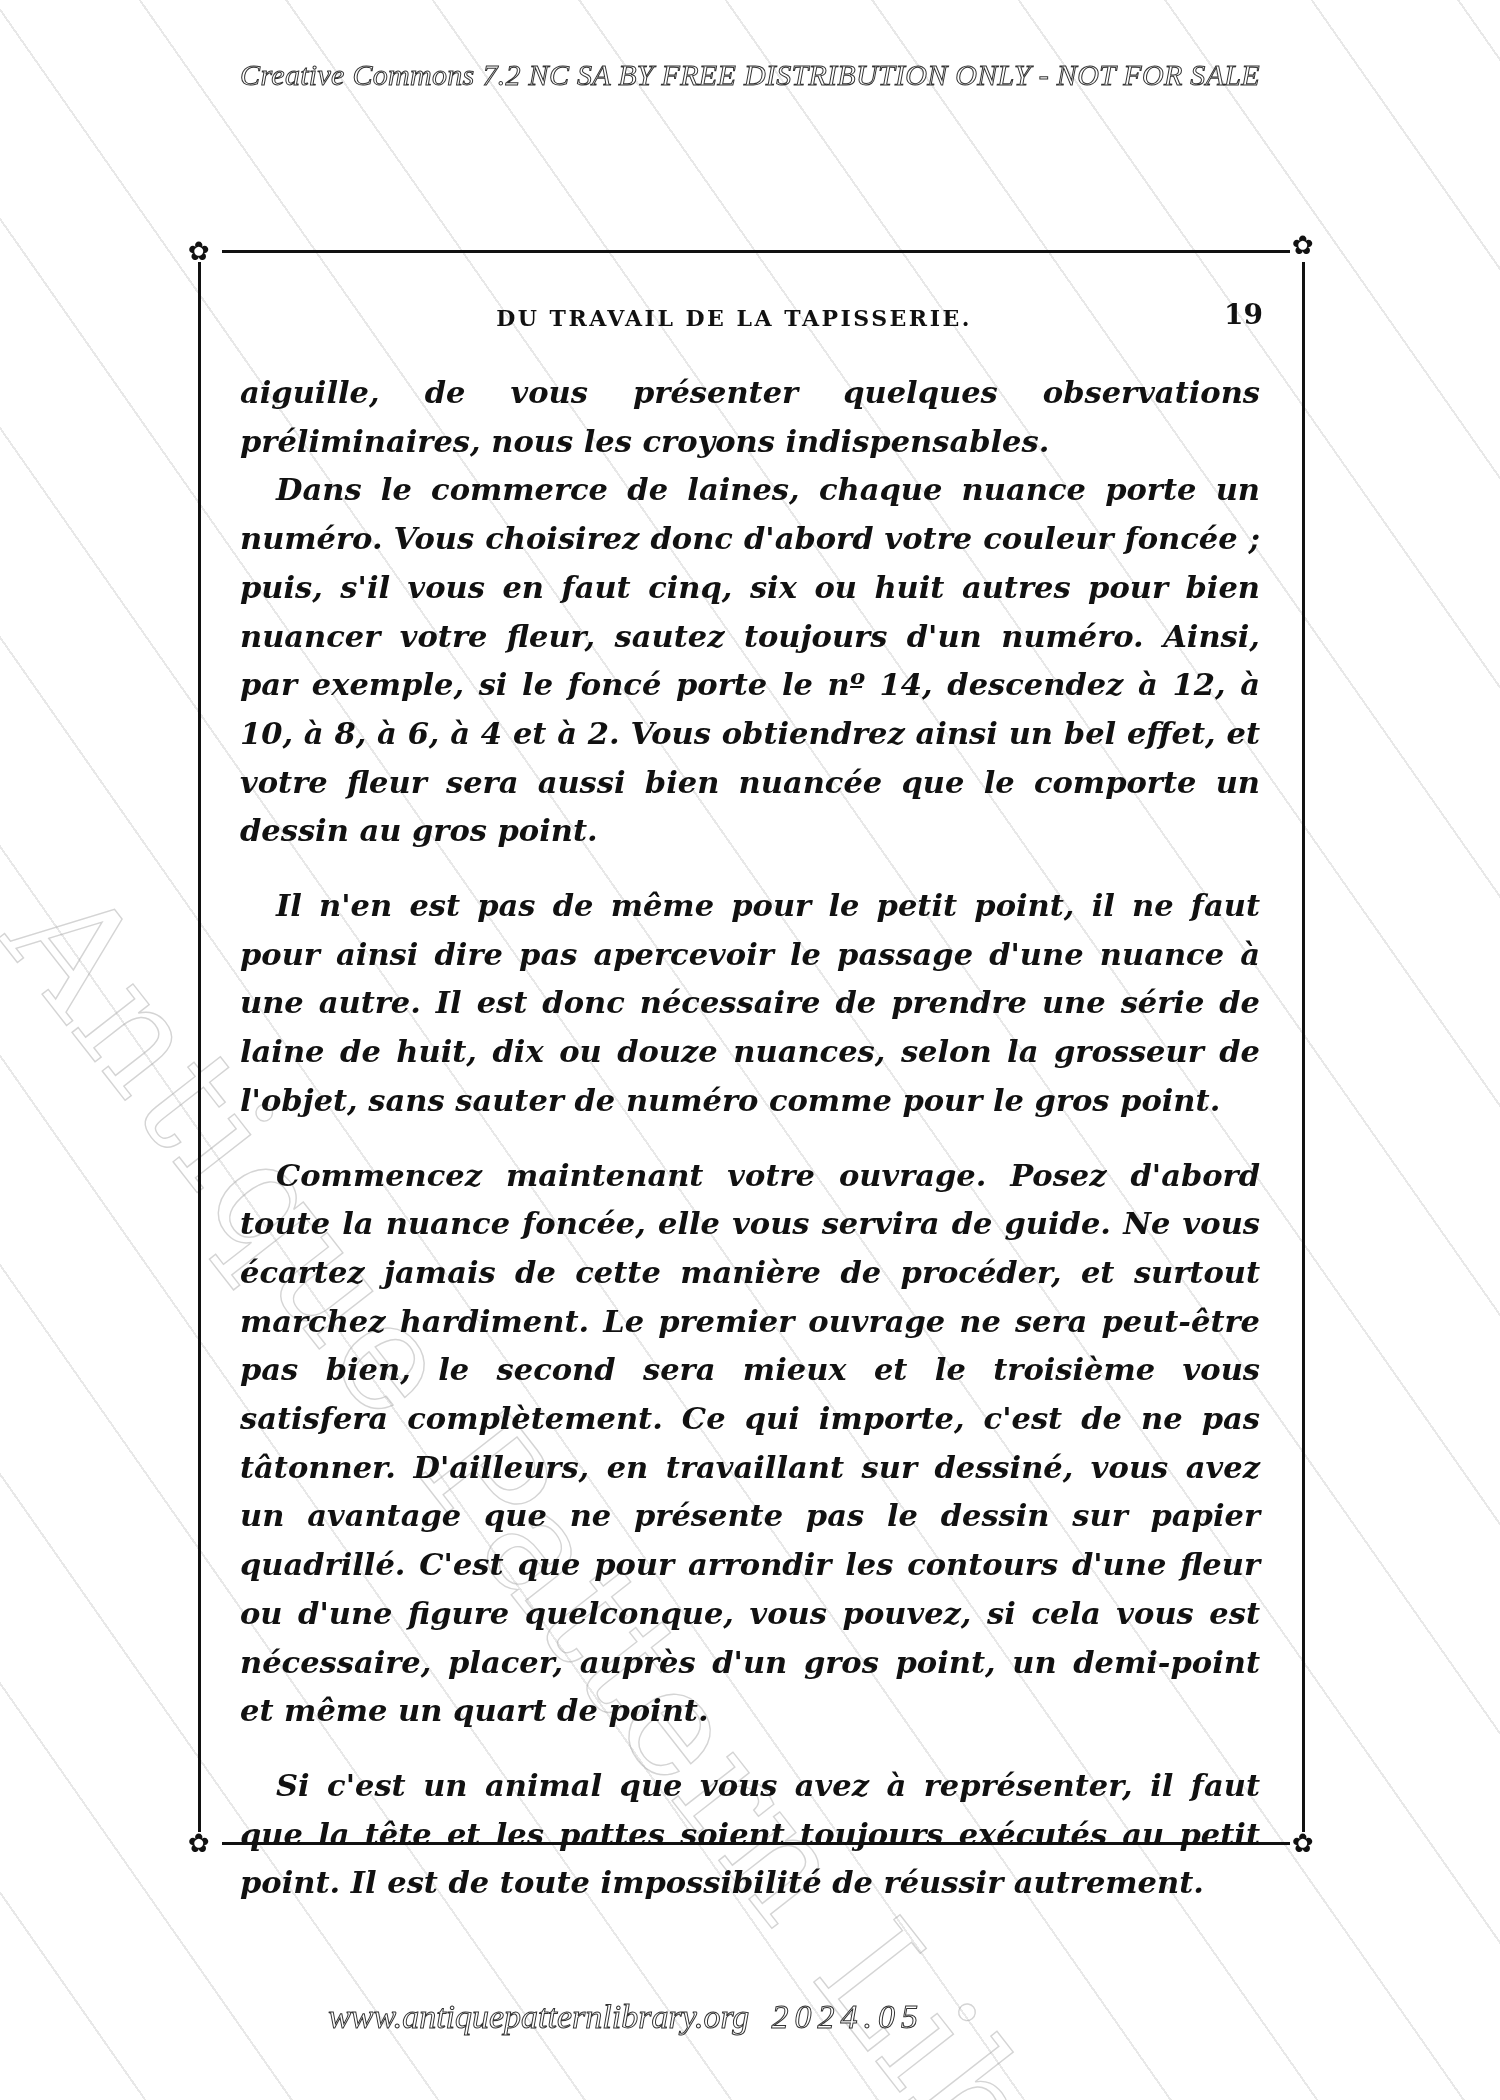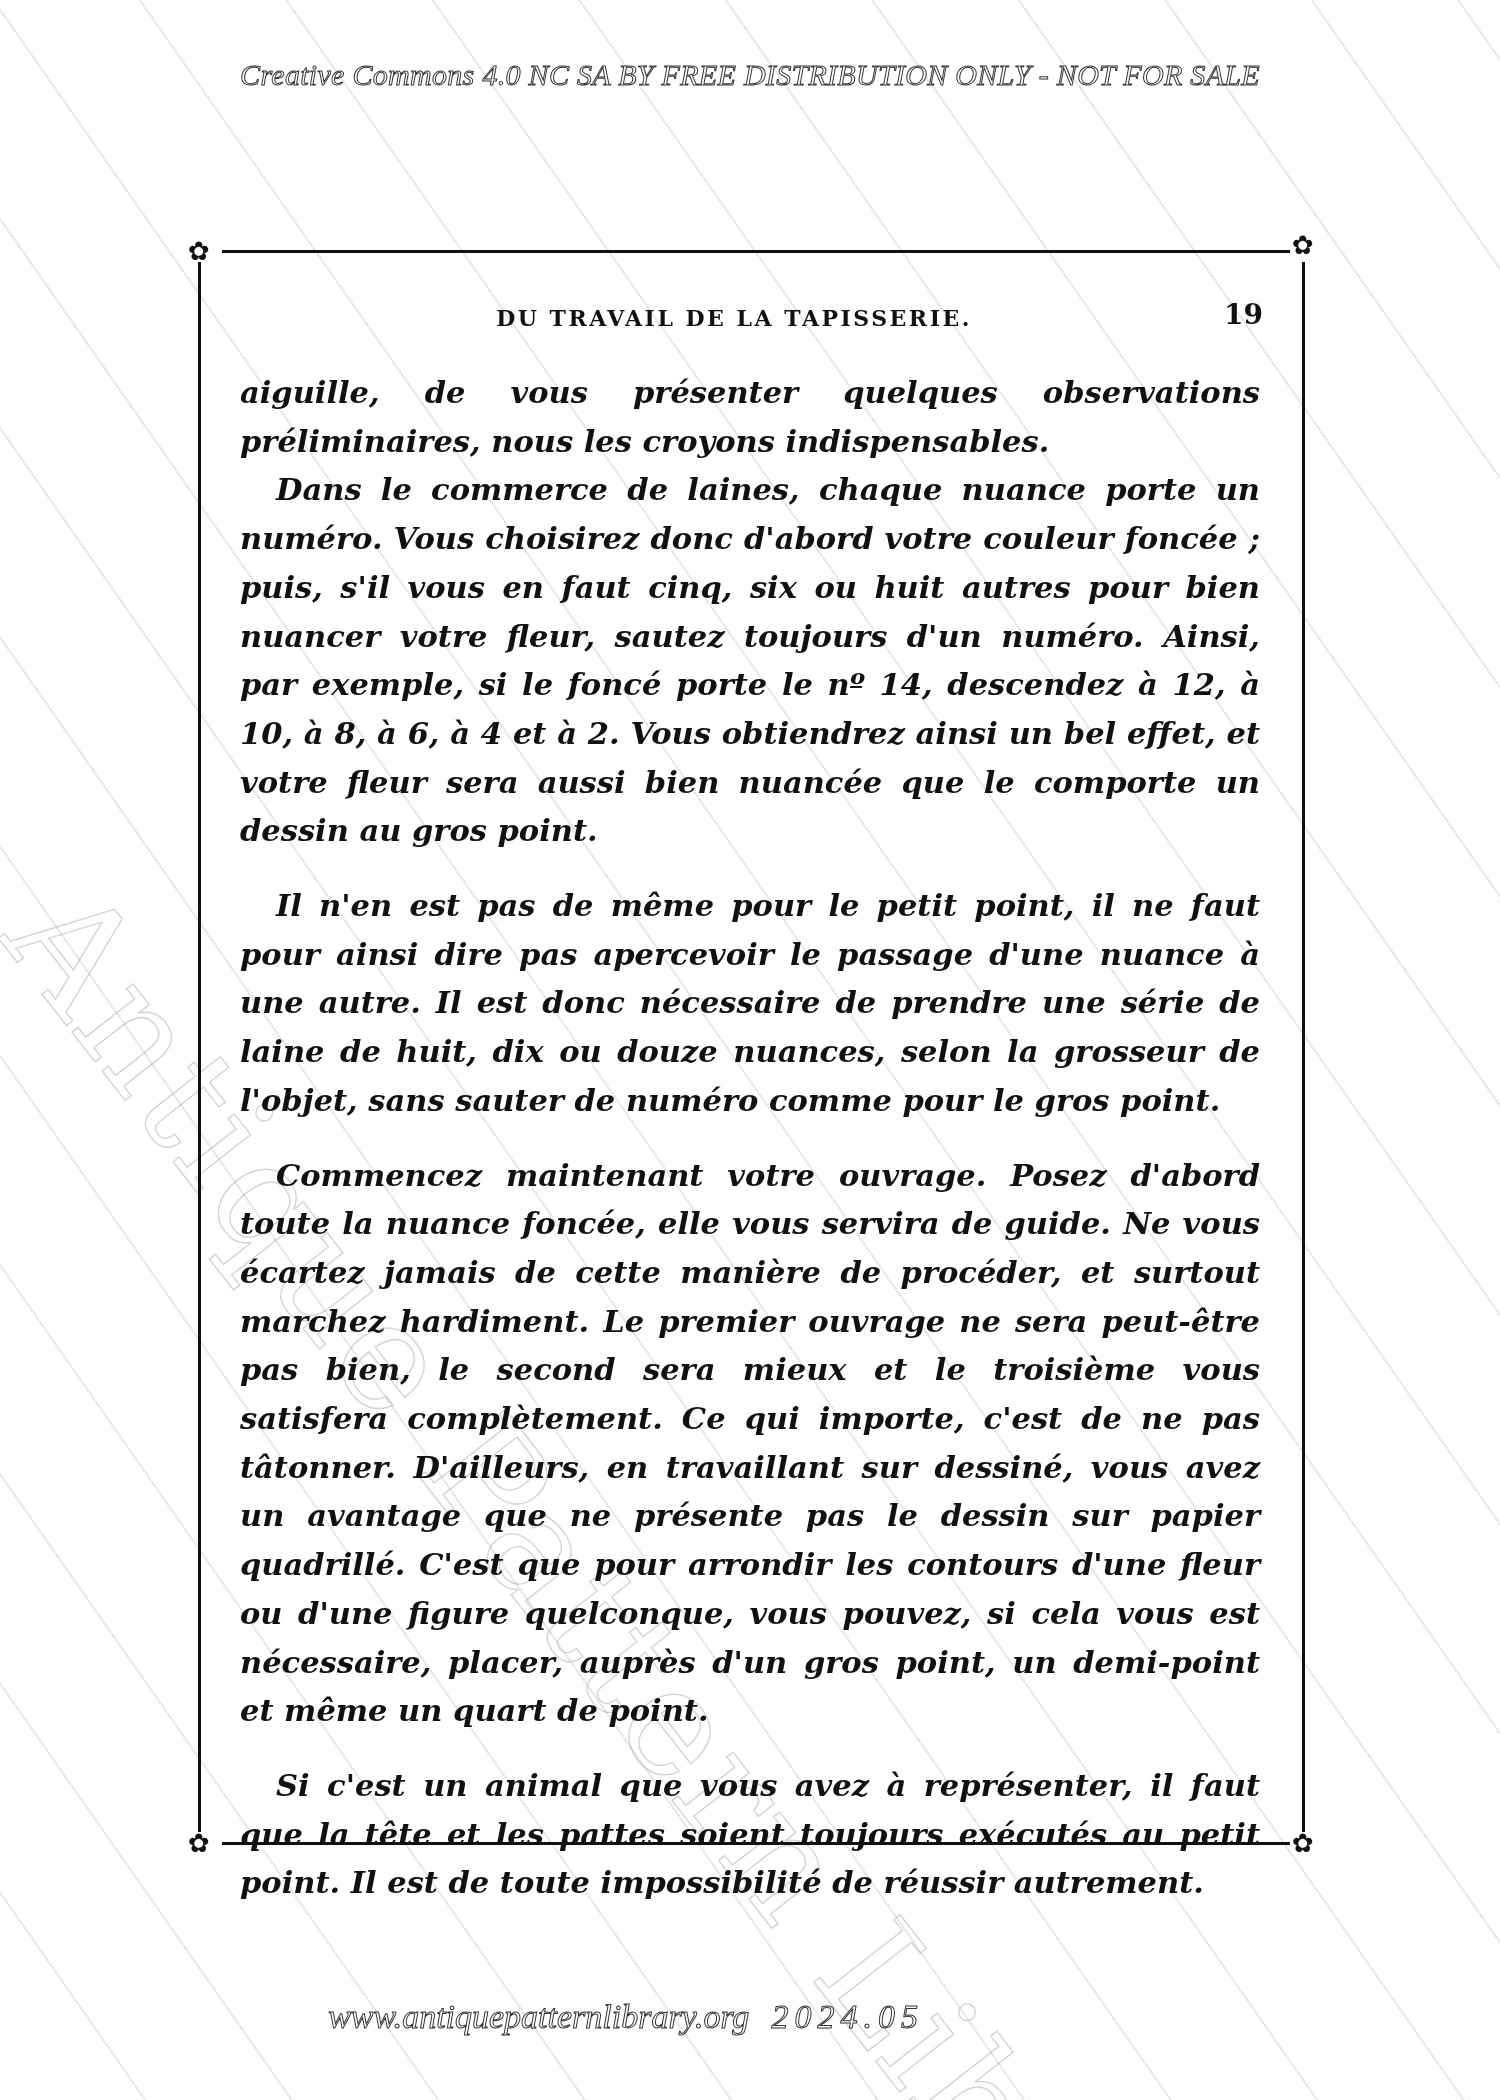--- a/index.html
+++ b/index.html
@@ -79,21 +79,21 @@
     .body-text p { margin: 0; text-indent: 36px; }
     .body-text p.cont { text-indent: 0; }
     .body-text p.gap { margin-top: 26px; }
   </style>
 </head>
 <body>
 
 <div class="hatch"></div>
 <div class="watermark">Antique Pattern Library</div>
 
-<div class="license">Creative Commons 4.0 NC SA BY FREE DISTRIBUTION ONLY - NOT FOR SALE</div>
+<div class="license">Creative Commons 7.2 NC SA BY FREE DISTRIBUTION ONLY - NOT FOR SALE</div>
 
 <div>
   <div class="frame-line ft"></div>
   <div class="frame-line fb"></div>
   <div class="frame-line fl"></div>
   <div class="frame-line fr"></div>
   <span class="ornament o-tl">✿</span>
   <span class="ornament o-tr">✿</span>
   <span class="ornament o-bl">✿</span>
   <span class="ornament o-br">✿</span>

